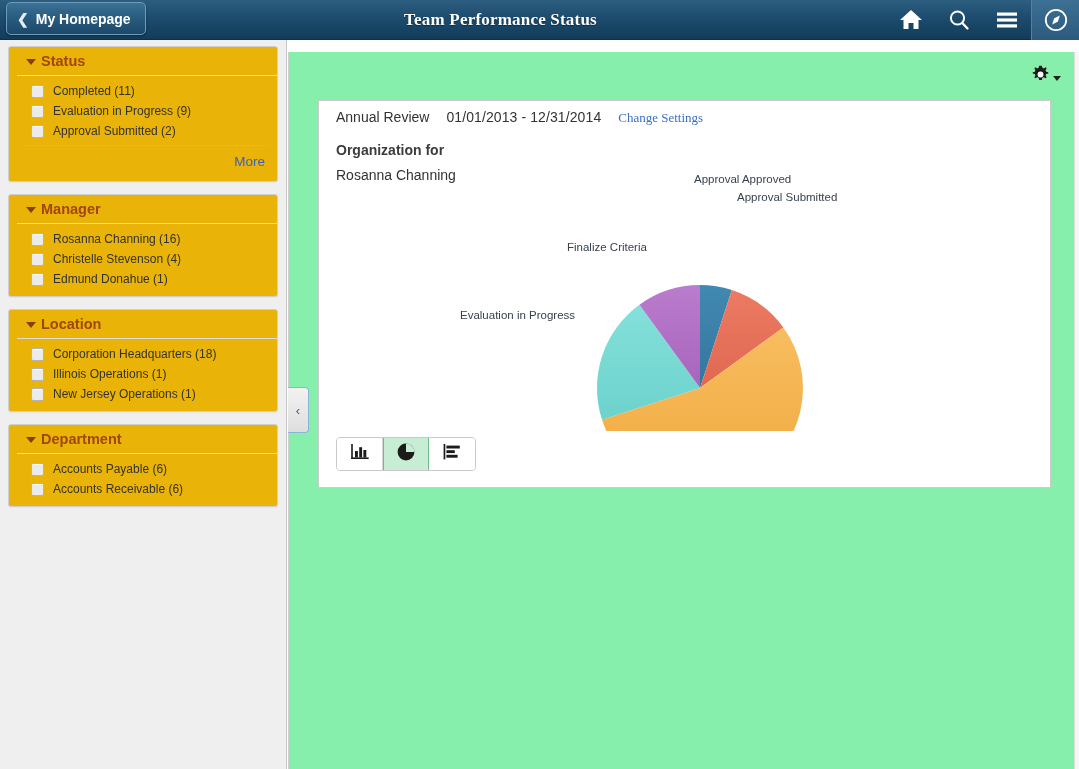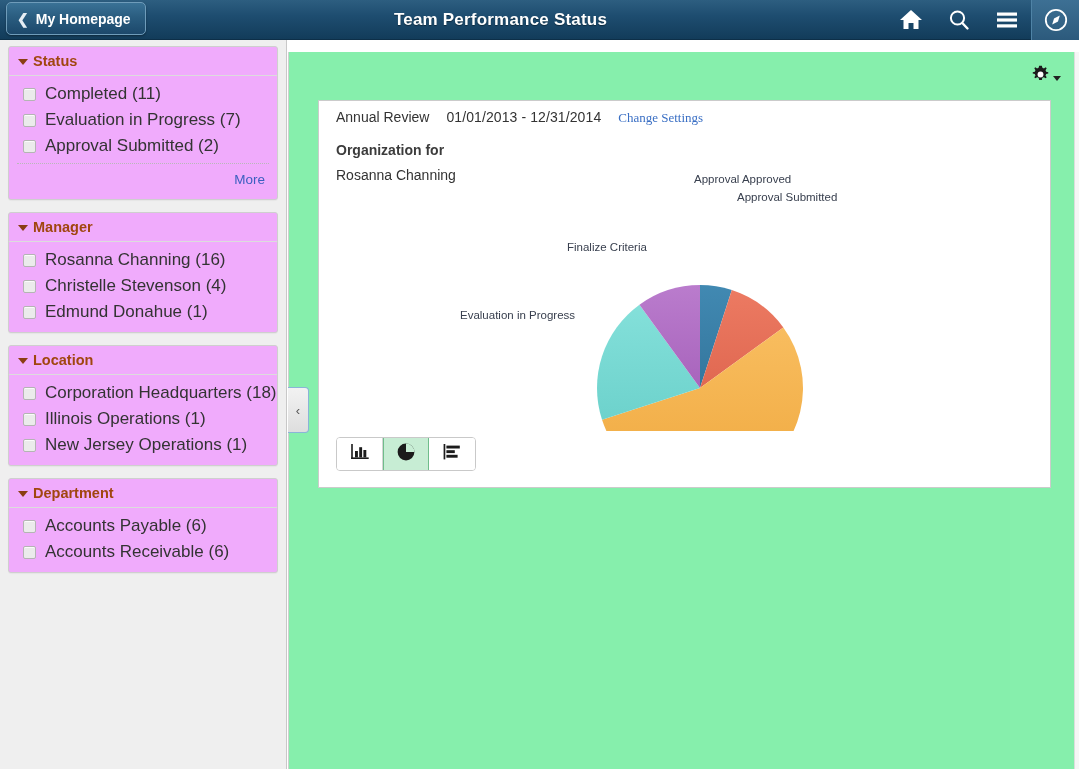--- a/index.html
+++ b/index.html
@@ -48,20 +48,21 @@
     left: 0; top: 0;
     width: 1001px; height: 40px;
     line-height: 40px;
     text-align: center;
     color: #ffffff;
     font-size: 17px;
     font-weight: bold;
     letter-spacing: 0.2px;
     pointer-events: none;
     text-shadow: 0 1px 1px rgba(0,0,0,0.4);
+    font-family: Liberation Serif, serif;
   }
   .header-icons {
     position: absolute;
     right: 0; top: 0;
     height: 40px;
     display: flex; align-items: center;
   }
   .hdr-icon {
     width: 48px; height: 40px;
     display: flex; align-items: center; justify-content: center;
@@ -85,25 +86,26 @@
   .sidebar {
     position: absolute;
     top: 0; left: 0;
     width: 287px; height: 729px;
     background: #efefef;
     border-right: 1px solid #c8c8c8;
     padding: 6px 8px 8px 8px;
     overflow: hidden;
   }
   .facet {
-    background: #f0abfc;
+    background: #eab308;
     border: 1px solid #cfcfcf;
     border-radius: 3px;
     margin-bottom: 12px;
     box-shadow: 0 1px 1px rgba(0,0,0,0.04);
+    padding-left: 8px;
   }
   .facet-head {
     height: 29px;
     display: flex; align-items: center; gap: 5px;
     padding: 0 9px;
     border-bottom: 1px solid #dcdcdc;
     cursor: pointer;
   }
   .facet-caret {
     width: 0; height: 0;
@@ -126,21 +128,21 @@
   }
   .cbx {
     width: 13px; height: 13px;
     flex: 0 0 13px;
     background: #ebebeb;
     border: 1px solid #b4b4b4;
     border-radius: 2px;
     box-shadow: inset 0 1px 0 #fbfbfb;
   }
   .facet-label {
-    font-size: 17px;
+    font-size: 12px;
     color: #333333;
     white-space: nowrap;
   }
   .facet-more-sep {
     margin: 4px 8px 0 8px;
     border-top: 1px dotted #b9b9b9;
   }
   .facet-more {
     text-align: right;
     padding: 6px 12px 4px 0;
@@ -331,21 +333,21 @@
         <span class="facet-caret"></span>
         <span class="facet-title">Status</span>
       </div>
       <div class="facet-body">
         <div class="facet-item">
           <span class="cbx"></span>
           <span class="facet-label">Completed (11)</span>
         </div>
         <div class="facet-item">
           <span class="cbx"></span>
-          <span class="facet-label">Evaluation in Progress (7)</span>
+          <span class="facet-label">Evaluation in Progress (9)</span>
         </div>
         <div class="facet-item">
           <span class="cbx"></span>
           <span class="facet-label">Approval Submitted (2)</span>
         </div>
         <div class="facet-more-sep"></div>
         <div class="facet-more">
           <a>More</a>
         </div>
       </div>

